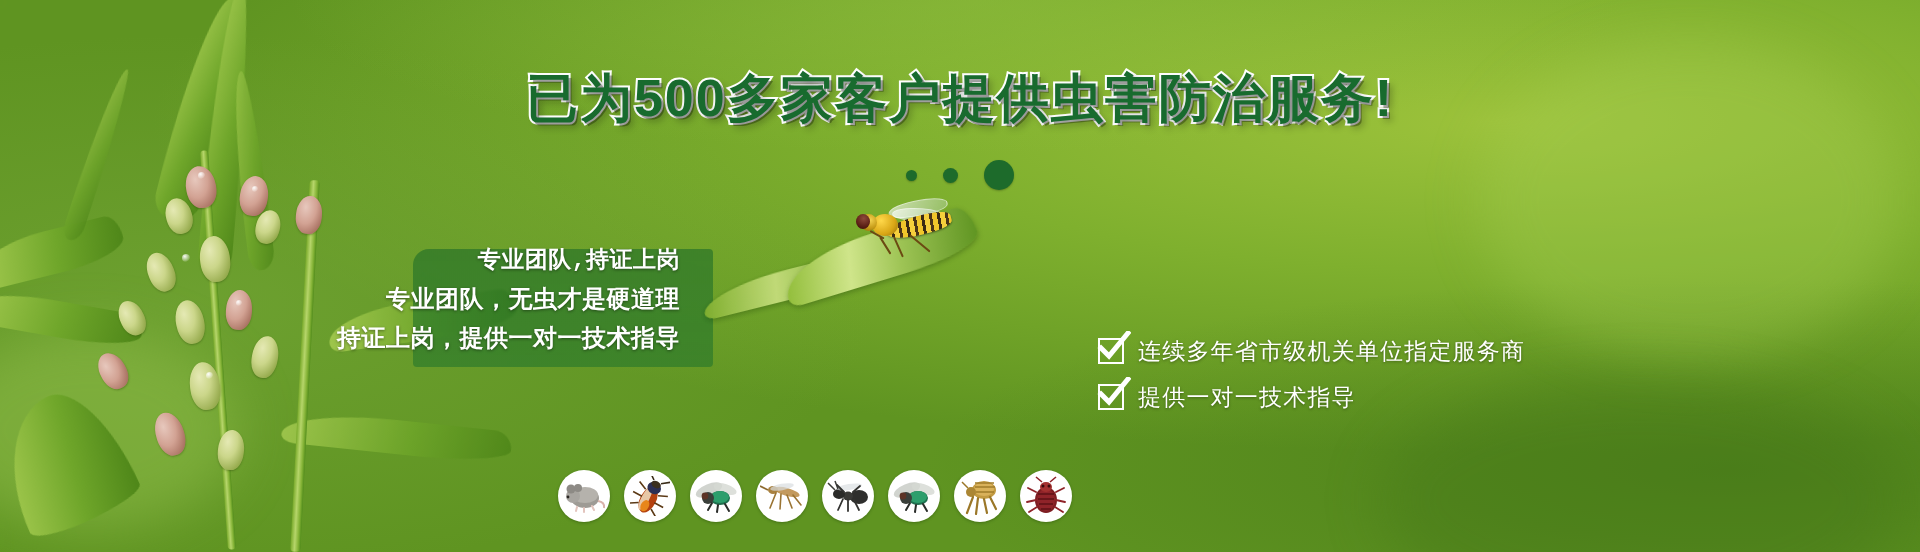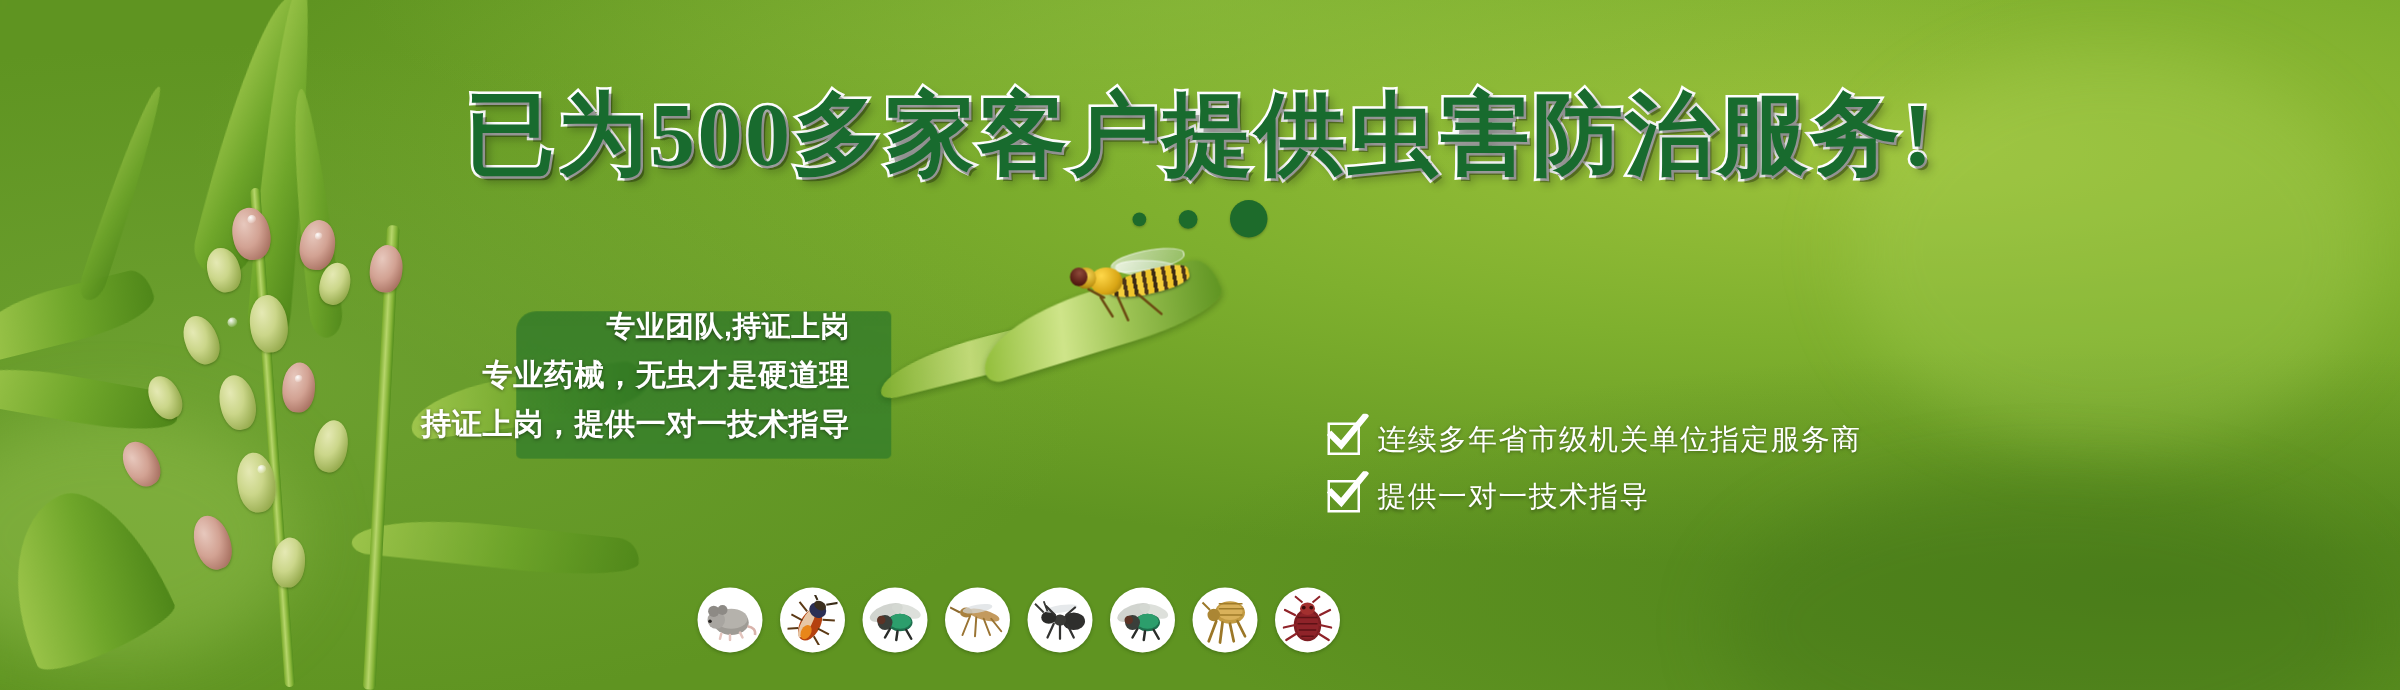--- a/index.html
+++ b/index.html
@@ -73,23 +73,23 @@
   }
 
   
   .headline-wrap {
     position:absolute;
     left:0; right:0; top:72px;
     text-align:center;
   }
   .headline {
     display:inline-block;
-    font-family:Liberation Serif, serif;
+    font-family:Liberation Sans, sans-serif;
     font-weight:bold;
-    font-size:72px;
+    font-size:52px;
     line-height:1;
     letter-spacing:2px;
     color:#186b2e;
     -webkit-text-stroke:4px #ffffff;
     paint-order:stroke fill;
     text-shadow:
        3px 3px 0 rgba(0,0,0,.30),
        5px 5px 7px rgba(0,0,0,.25);
     white-space:nowrap;
   }
@@ -120,20 +120,21 @@
     backdrop-filter:blur(1px);
   }
   .panel-lines {
     position:absolute;
     left:0; top:246px;
     width:716px;
     padding-right:36px;
     text-align:right;
     display:flex; flex-direction:column;
     gap:6px;
+    font-family:Liberation Mono, monospace;
   }
   .panel-line {
     color:#ffffff;
     font-weight:bold;
     font-size:23px;
     line-height:1.38;
     letter-spacing:.5px;
     text-shadow:0 1px 3px rgba(0,0,0,.45);
     white-space:nowrap;
   }
@@ -207,21 +208,21 @@
   }
 
   
   .checks {
     position:absolute;
     left:1062px; top:338px;
     display:flex; flex-direction:column;
     gap:20px;
   }
   .check-item {
-    display:flex; align-items:center; gap:14px;
+    display:flex; align-items:center; gap:14px;margin-left:36px;
   }
   .check-box {
     width:26px; height:26px;
     border:2px solid #ffffff;
     position:relative;
     flex:0 0 auto;
   }
   .check-box svg { position:absolute; left:-3px; top:-9px; }
   .check-label {
     color:#ffffff;
@@ -310,21 +311,21 @@
 
   <div class="dots">
     <span class="dot s"></span>
     <span class="dot m"></span>
     <span class="dot l"></span>
   </div>
 
   <div class="panel"></div>
   <div class="panel-lines">
     <div class="panel-line l1">专业团队,持证上岗</div>
-    <div class="panel-line l2">专业药械，无虫才是硬道理</div>
+    <div class="panel-line l2">专业团队，无虫才是硬道理</div>
     <div class="panel-line l3">持证上岗，提供一对一技术指导</div>
   </div>
 
   <div class="grassblade b2"></div>
   <div class="grassblade"></div>
 
   <div class="hoverfly">
     <div class="hf-wing w1"></div>
     <div class="hf-wing w2"></div>
     <div class="hf-abdomen"></div>

